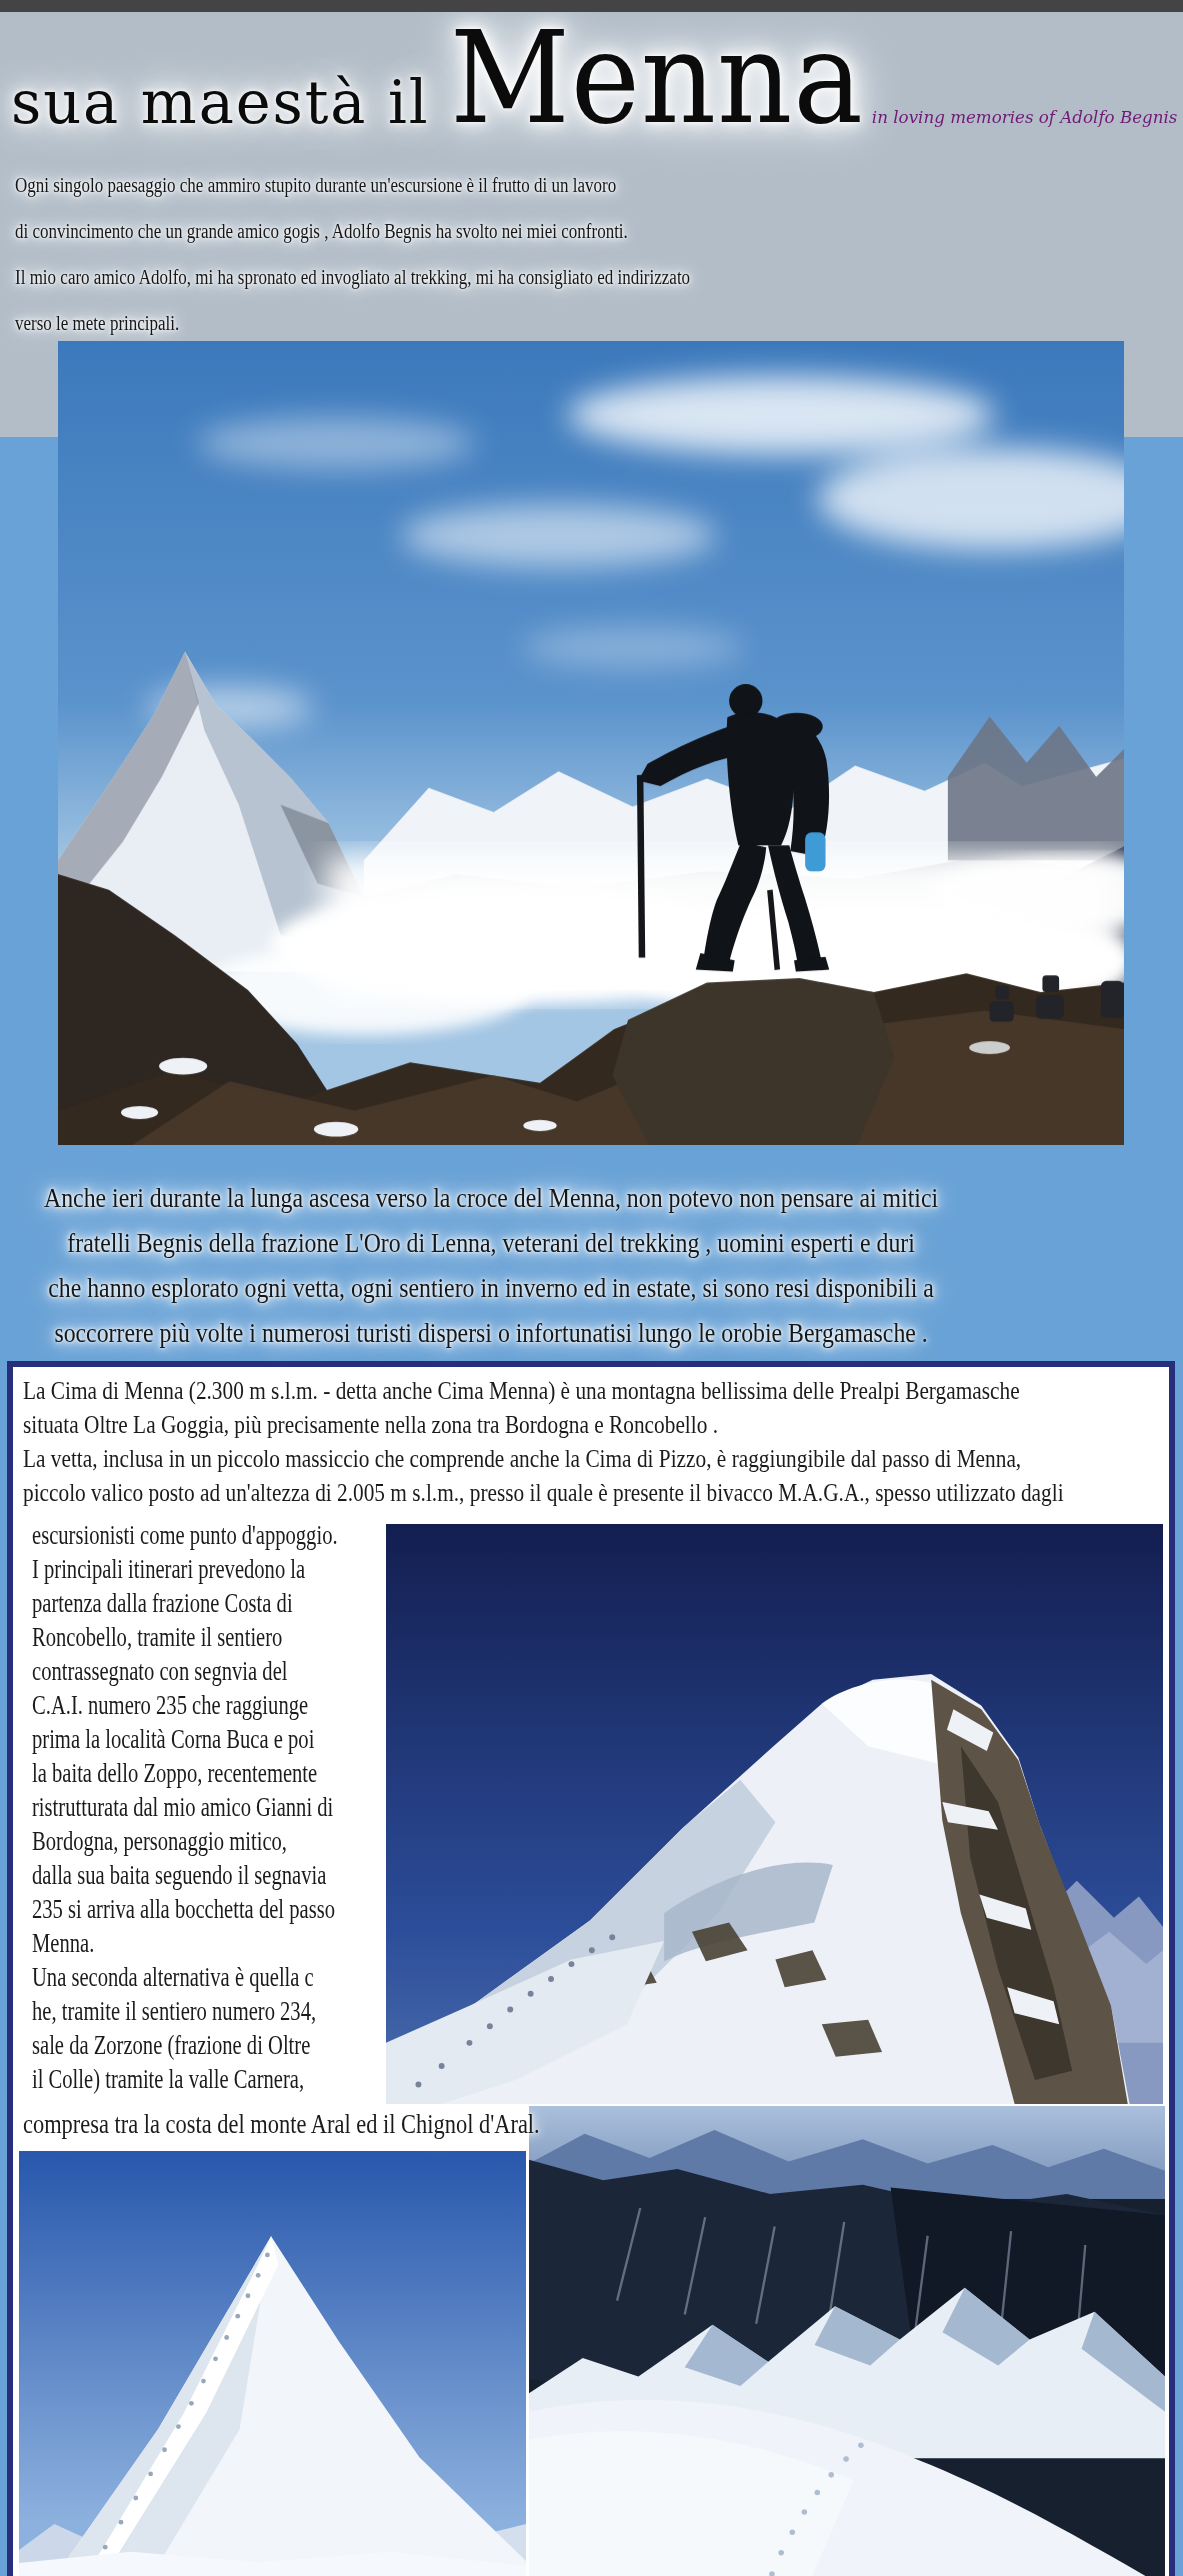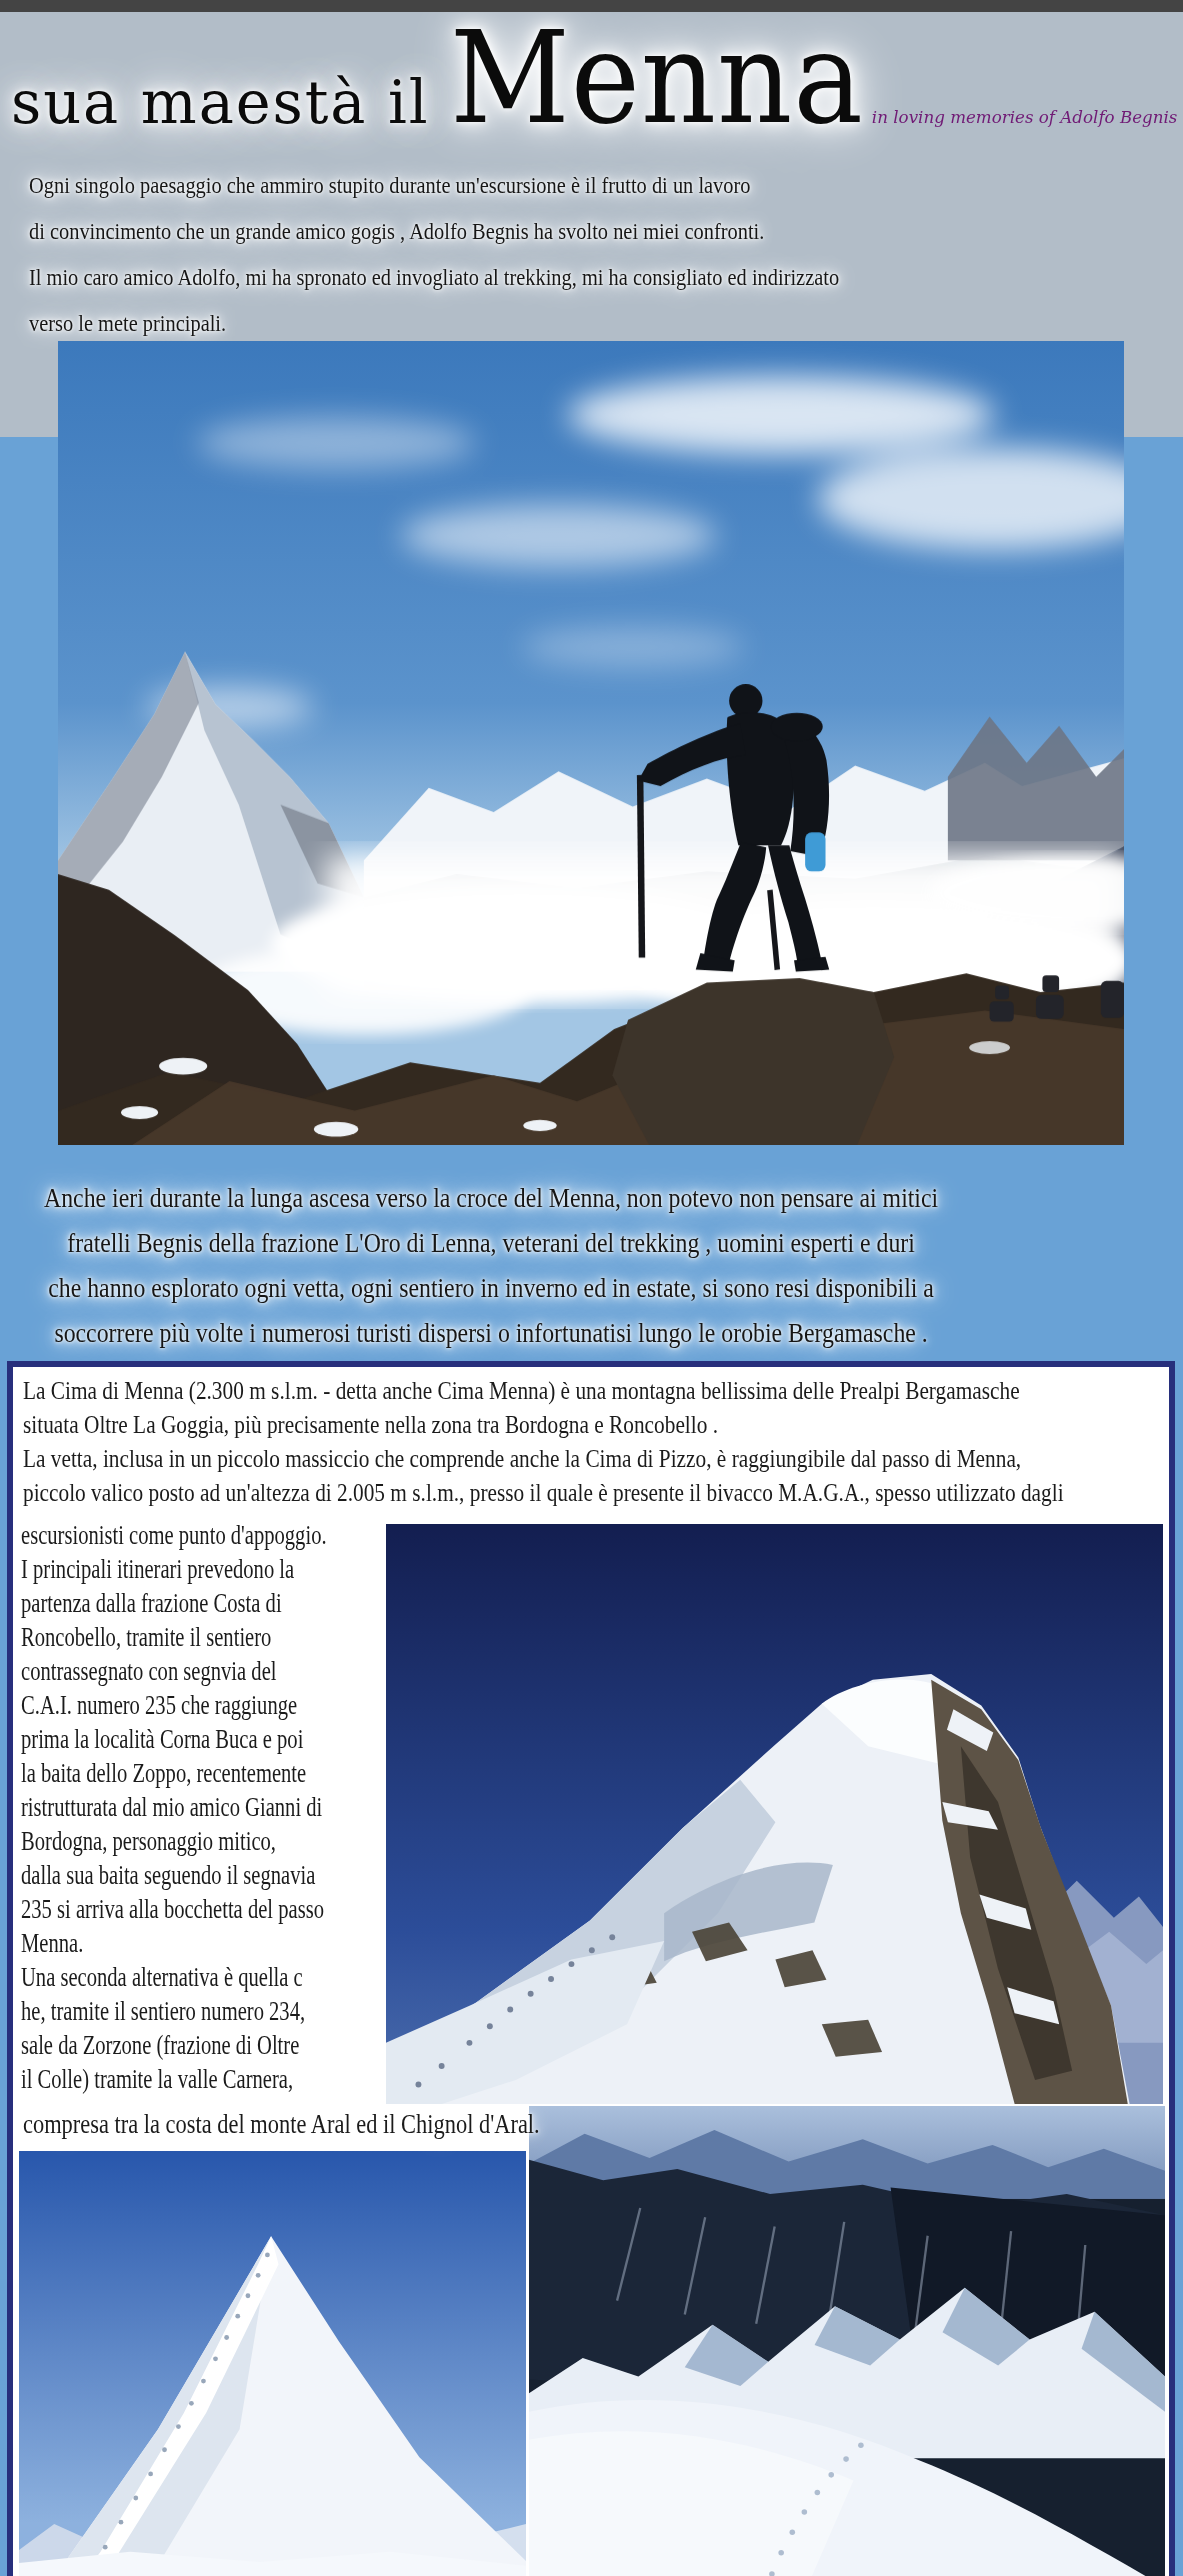--- a/index.html
+++ b/index.html
@@ -21,30 +21,30 @@
     position:absolute;right:5.6px;top:95px;font-family:"DejaVu Serif", serif;
     font-style:italic;font-size:16.7px;color:#701a75;white-space:nowrap;
   }
   
   .lines>div{
     white-space:nowrap;transform:scaleX(var(--sx,1));transform-origin:0 50%;
   }
   .glow .lines>div, .glow.lines>div{
     text-shadow:0 0 3.7px #fff,0 0 8.3px #fff,0 0 15px #fff,0 0 26px #fff,0 0 39px #ffffffd0;
   }
-  .intro{position:absolute;left:29px;top:150px;font-size:24px;line-height:46px;--sx:.85;}
+  .intro{position:absolute;left:15px;top:150px;font-size:20px;line-height:46px;--sx:.85;}
   .para2{position:absolute;left:44px;top:1163px;font-size:28px;line-height:45px;text-align:center;--sx:.85;}
   
   .box{
     position:absolute;left:7.4px;top:1349px;width:1168px;height:1233px;
     background:#fff;border:6.5px solid #272f7c;box-sizing:border-box;overflow:hidden;
   }
   .box-inner{position:relative;width:100%;height:100%;}
   .box-para1{position:absolute;left:9.3px;top:7.4px;font-size:26px;line-height:34px;--sx:.82;color:#1b1b1b;}
-  .box-column{position:absolute;left:8px;top:151px;font-size:26.4px;line-height:34px;--sx:.78;color:#1b1b1b;}
+  .box-column{position:absolute;left:19px;top:151px;font-size:26.4px;line-height:34px;--sx:.78;color:#1b1b1b;}
   .box-final{
     position:absolute;left:9.3px;top:742px;font-size:26.4px;color:#1b1b1b;z-index:5;
     white-space:nowrap;transform:scaleX(.85);transform-origin:0 50%;
     text-shadow:0 0 3.7px #fff,0 0 8.3px #fff,0 0 15px #fff,0 0 24px #fff;
   }
   
   .photo{position:absolute;overflow:hidden;}
   .photo svg{display:block;width:100%;height:100%;}
   .hero-photo{left:58px;top:329px;width:1066px;height:804px;}
   .mid-photo{left:373px;top:157px;width:777px;height:580px;z-index:2;}

